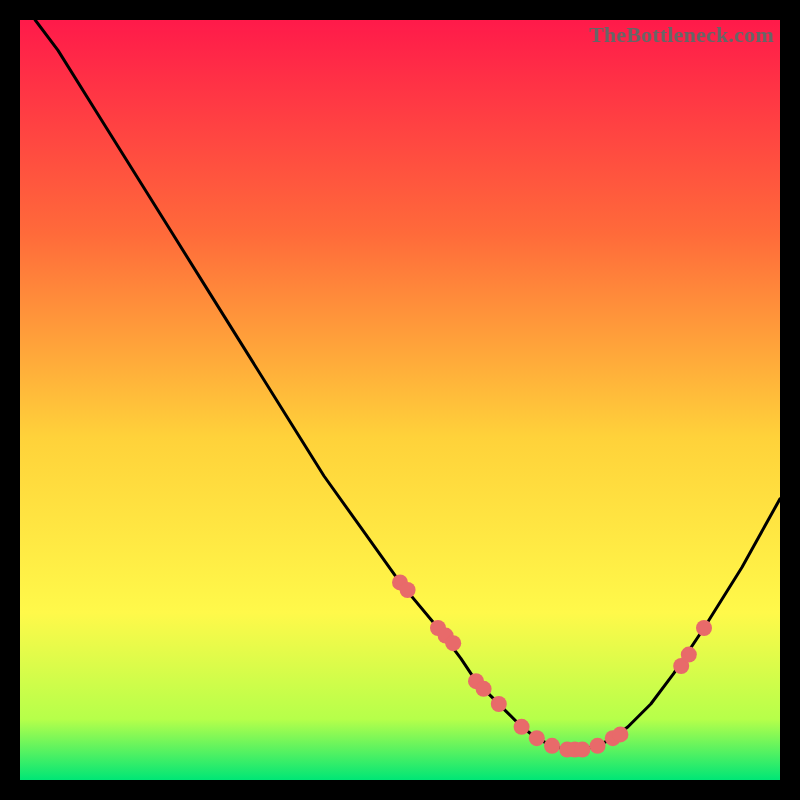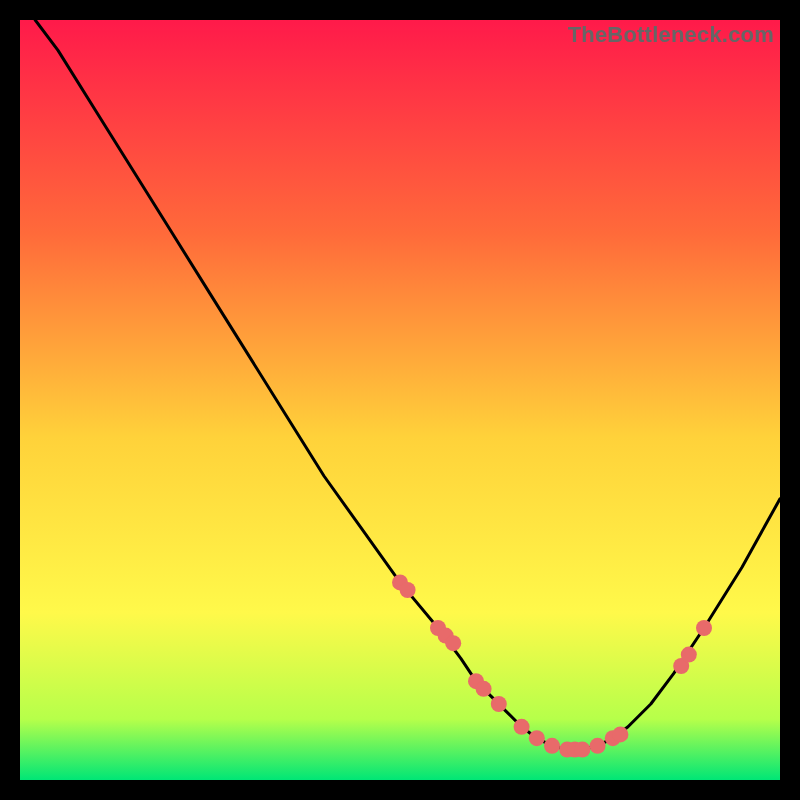--- a/index.html
+++ b/index.html
@@ -28,20 +28,21 @@
   }
   .watermark {
     position: absolute;
     top: 2px;
     right: 6px;
     color: #666;
     font-size: 22px;
     font-weight: 600;
     letter-spacing: 0.2px;
     z-index: 10;
+    font-family: Liberation Serif, serif;
   }
   svg {
     display: block;
   }
 </style>
 </head>
 <body>
 
 <div class="frame">
   <div class="watermark">TheBottleneck.com</div>

